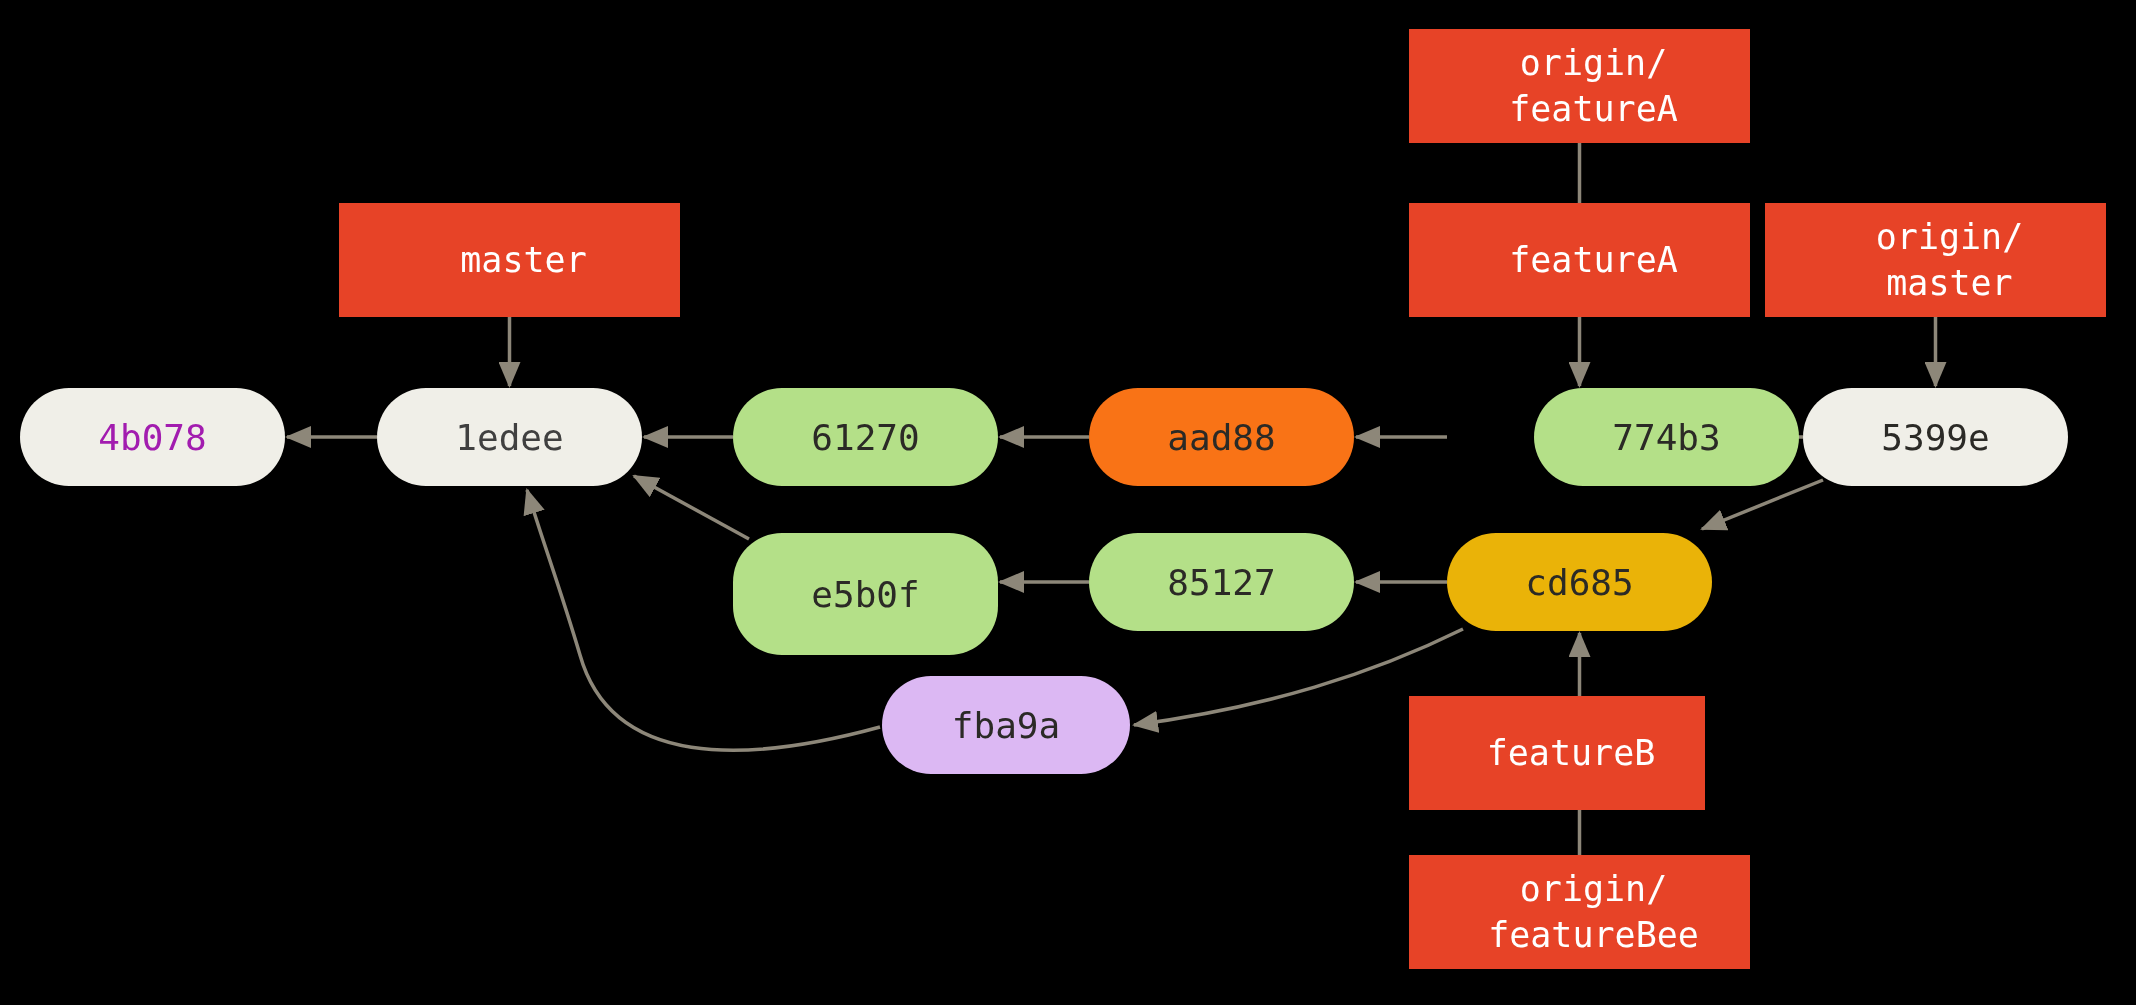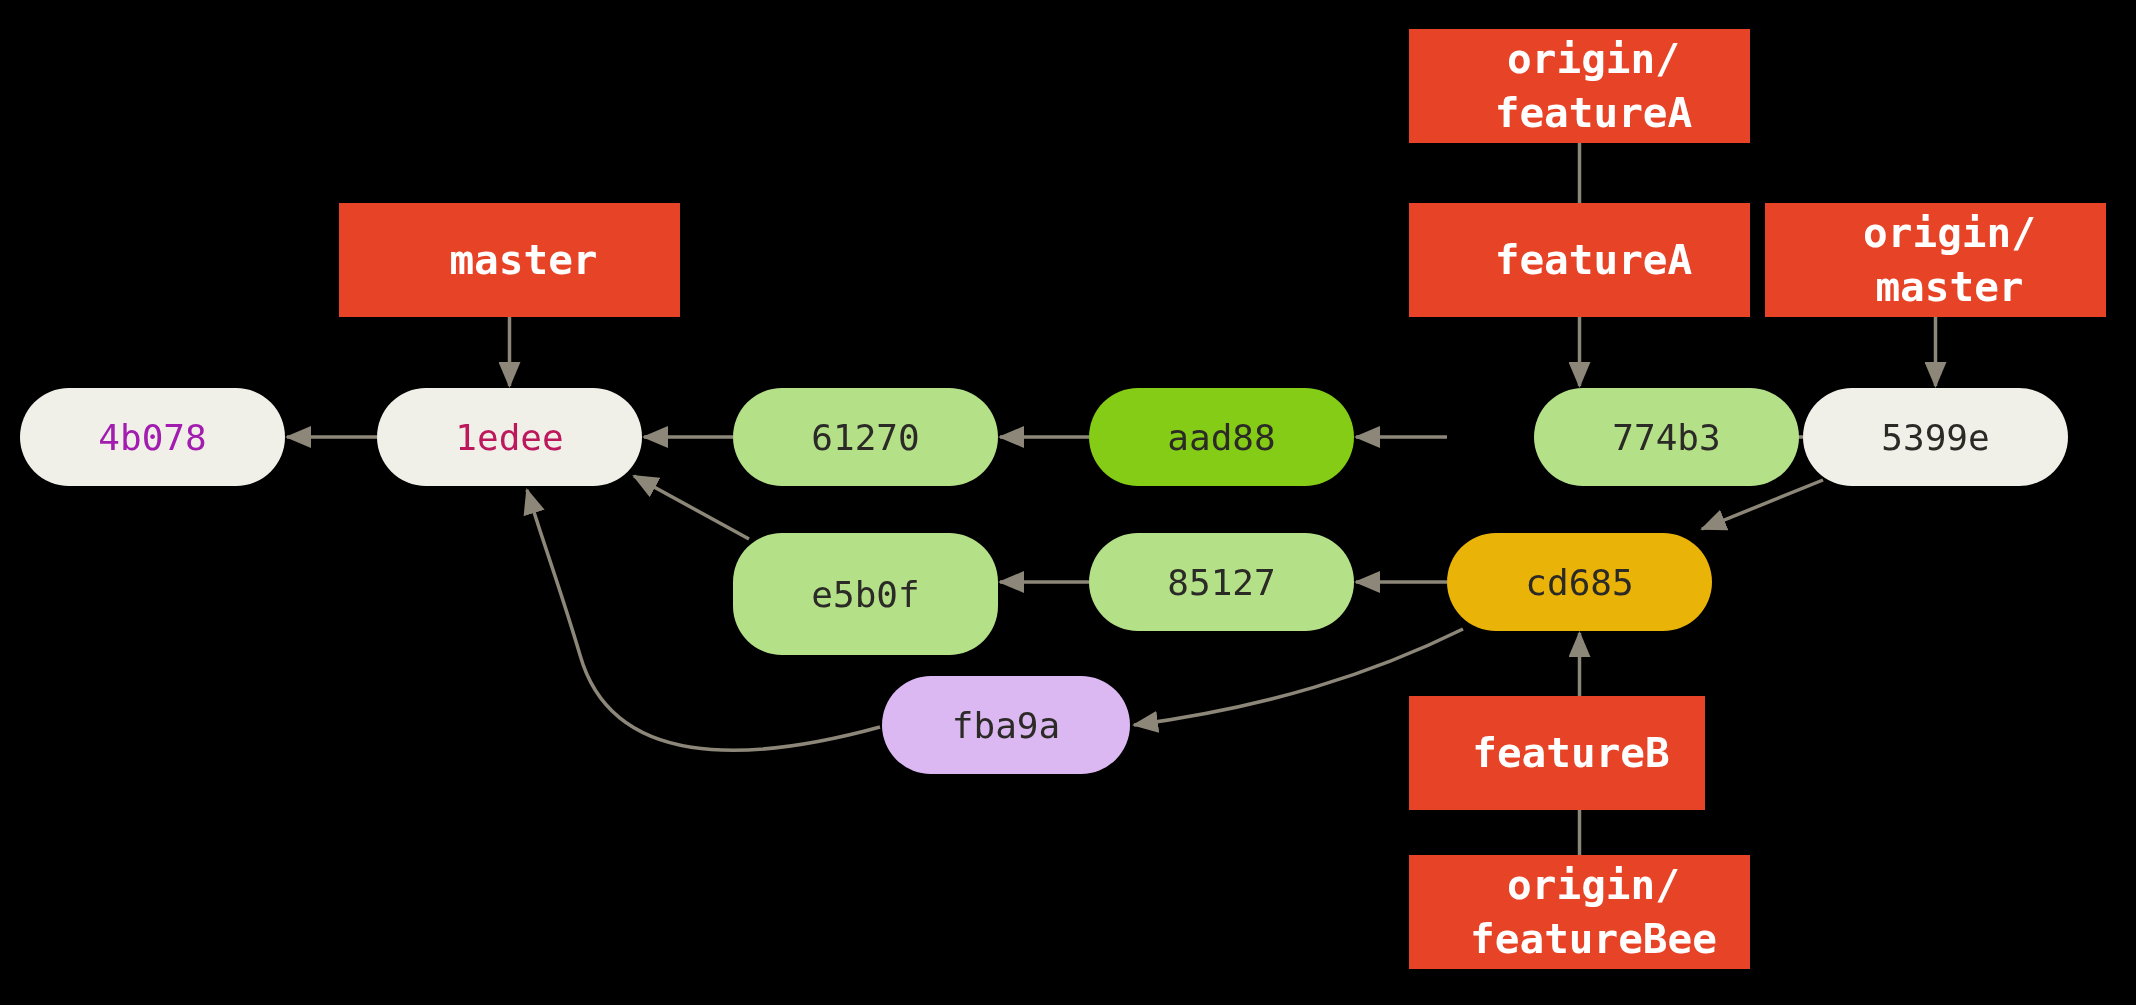--- a/index.html
+++ b/index.html
@@ -2,21 +2,21 @@
 <html><head>
 <meta charset="utf-8">
 <style>
   html,body{margin:0;padding:0;background:#000;}
   .stage{position:relative;width:2136px;height:1005px;background:#000;overflow:hidden;
          font-family:"DejaVu Sans Mono",monospace;}
   #edges{position:absolute;left:0;top:0;width:2136px;height:1005px;}
   .node{position:absolute;display:flex;align-items:center;justify-content:center;
         box-sizing:border-box;text-align:center;}
   .commit{border-radius:49px;font-size:36px;}
-  .ref{font-size:41px;line-height:1.32;white-space:pre-line;font-weight:700;padding-left:28px;}
+  .ref{font-size:35px;line-height:1.32;white-space:pre-line;font-weight:400;padding-left:28px;}
 </style>
 </head>
 <body>
 
 <div class="stage">
   <svg id="edges" width="2136" height="1005" viewBox="0 0 2136 1005">
     <defs>
       <marker id="arrow" viewBox="0 0 26 22" markerWidth="26" markerHeight="22" refX="24" refY="11" orient="auto" markerUnits="userSpaceOnUse">
         <path id="arrow-tip" d="M0,0 L26,11 L0,22 Z" fill="#8d8779"></path>
       </marker>
@@ -36,23 +36,23 @@
         <path d="M509.5,317 L509.5,386" fill="none" stroke="#8d8779" stroke-width="3.5" marker-end="url(#arrow)"></path>
         <path d="M1579.5,143 L1579.5,203" fill="none" stroke="#8d8779" stroke-width="3.5"></path>
         <path d="M1579.5,317 L1579.5,386" fill="none" stroke="#8d8779" stroke-width="3.5" marker-end="url(#arrow)"></path>
         <path d="M1935.5,317 L1935.5,386" fill="none" stroke="#8d8779" stroke-width="3.5" marker-end="url(#arrow)"></path>
         <path d="M1579.5,696 L1579.5,633" fill="none" stroke="#8d8779" stroke-width="3.5" marker-end="url(#arrow)"></path>
         <path d="M1579.5,855 L1579.5,810" fill="none" stroke="#8d8779" stroke-width="3.5"></path>
       </g>
   </svg>
   <div id="nodes">
       <div class="node commit" style="left: 20px; top: 388px; width: 265px; height: 98px; background: rgb(240, 239, 232); color: #a21caf;">4b078</div>
-      <div class="node commit" style="left: 377px; top: 388px; width: 265px; height: 98px; background: rgb(240, 239, 232); color: #be185d;">1edee</div>
+      <div class="node commit" style="left: 377px; top: 388px; width: 265px; height: 98px; background: rgb(240, 239, 232); color: #404040;">1edee</div>
       <div class="node commit" style="left: 733px; top: 388px; width: 265px; height: 98px; background: rgb(180, 224, 136); color: rgb(43, 42, 38);">61270</div>
-      <div class="node commit" style="left: 1089px; top: 388px; width: 265px; height: 98px; background: #84cc16; color: rgb(43, 42, 38);">aad88</div>
+      <div class="node commit" style="left: 1089px; top: 388px; width: 265px; height: 98px; background: #f97316; color: rgb(43, 42, 38);">aad88</div>
       <div class="node commit" style="left: 1534px; top: 388px; width: 265px; height: 98px; background: rgb(180, 224, 136); color: rgb(43, 42, 38);">774b3</div>
       <div class="node commit" style="left: 1803px; top: 388px; width: 265px; height: 98px; background: rgb(240, 239, 232); color: rgb(43, 42, 38); text-align: right;">5399e</div>
       <div class="node commit" style="left: 733px; top: 533px; width: 265px; height: 122px; background: rgb(180, 224, 136); color: rgb(43, 42, 38);">e5b0f</div>
       <div class="node commit" style="left: 1089px; top: 533px; width: 265px; height: 98px; background: rgb(180, 224, 136); color: rgb(43, 42, 38);">85127</div>
       <div class="node commit" style="left: 1447px; top: 533px; width: 265px; height: 98px; background: #eab308; color: rgb(43, 42, 38);">cd685</div>
       <div class="node commit" style="left: 882px; top: 676px; width: 248px; height: 98px; background: rgb(220, 184, 243); color: rgb(43, 42, 38);">fba9a</div>
       <div class="node ref" style="left: 339px; top: 203px; width: 341px; height: 114px; background: rgb(231, 67, 39); color: rgb(255, 255, 255);">master</div>
       <div class="node ref" style="left: 1409px; top: 29px; width: 341px; height: 114px; background: rgb(231, 67, 39); color: rgb(255, 255, 255);">origin/
 featureA</div>
       <div class="node ref" style="left: 1409px; top: 203px; width: 341px; height: 114px; background: rgb(231, 67, 39); color: rgb(255, 255, 255);">featureA</div>

